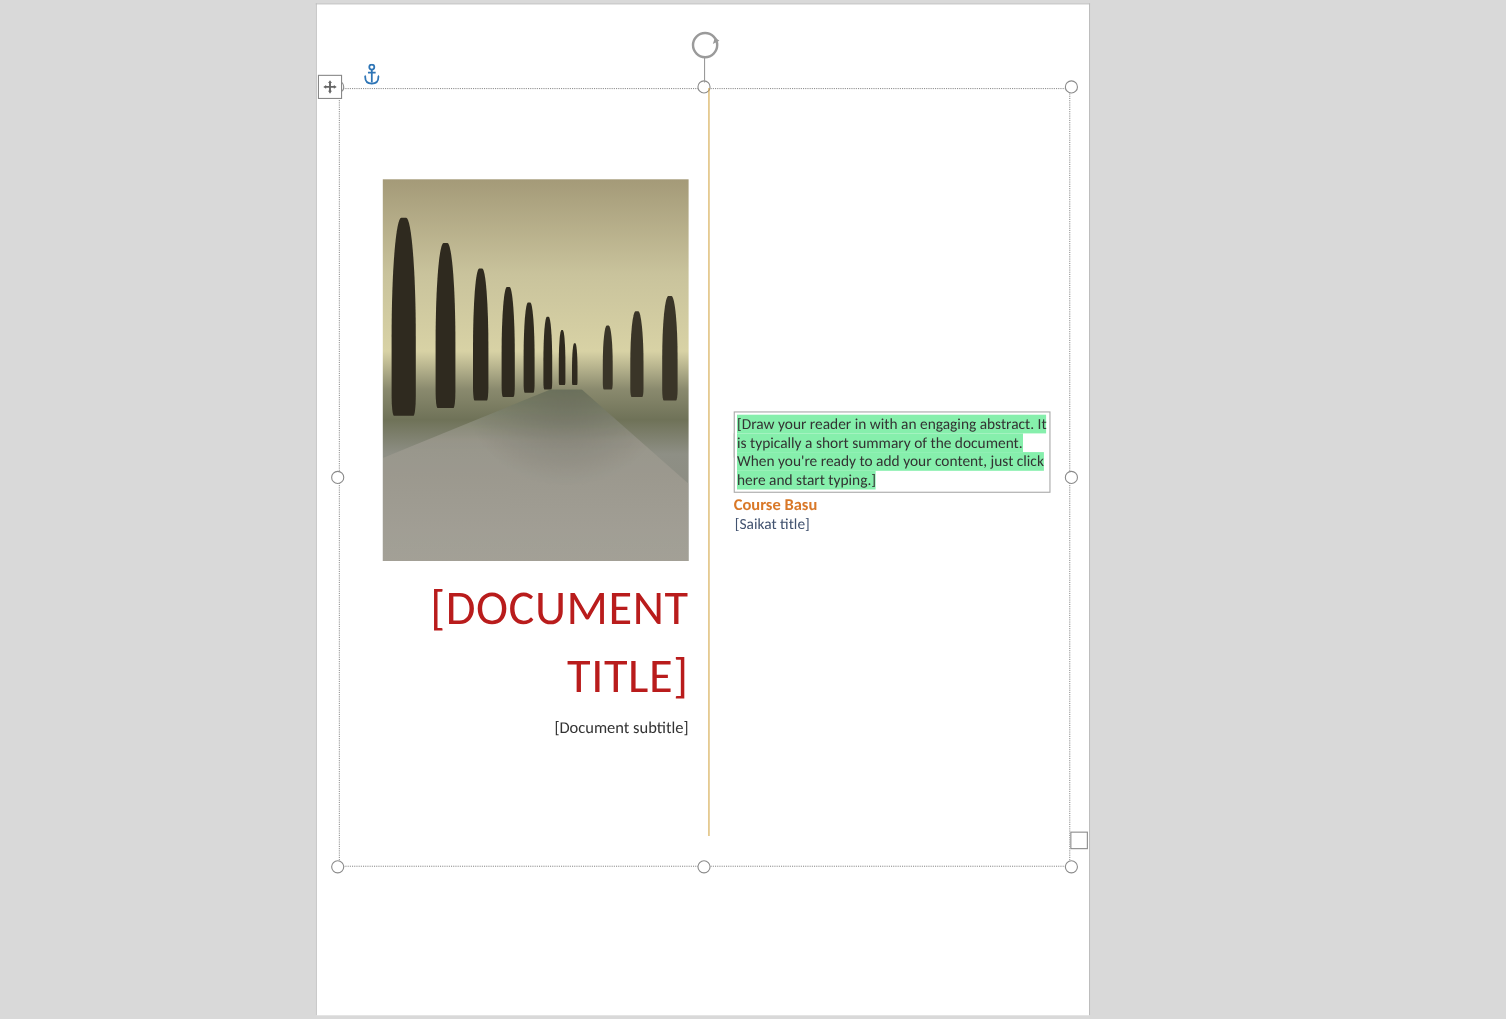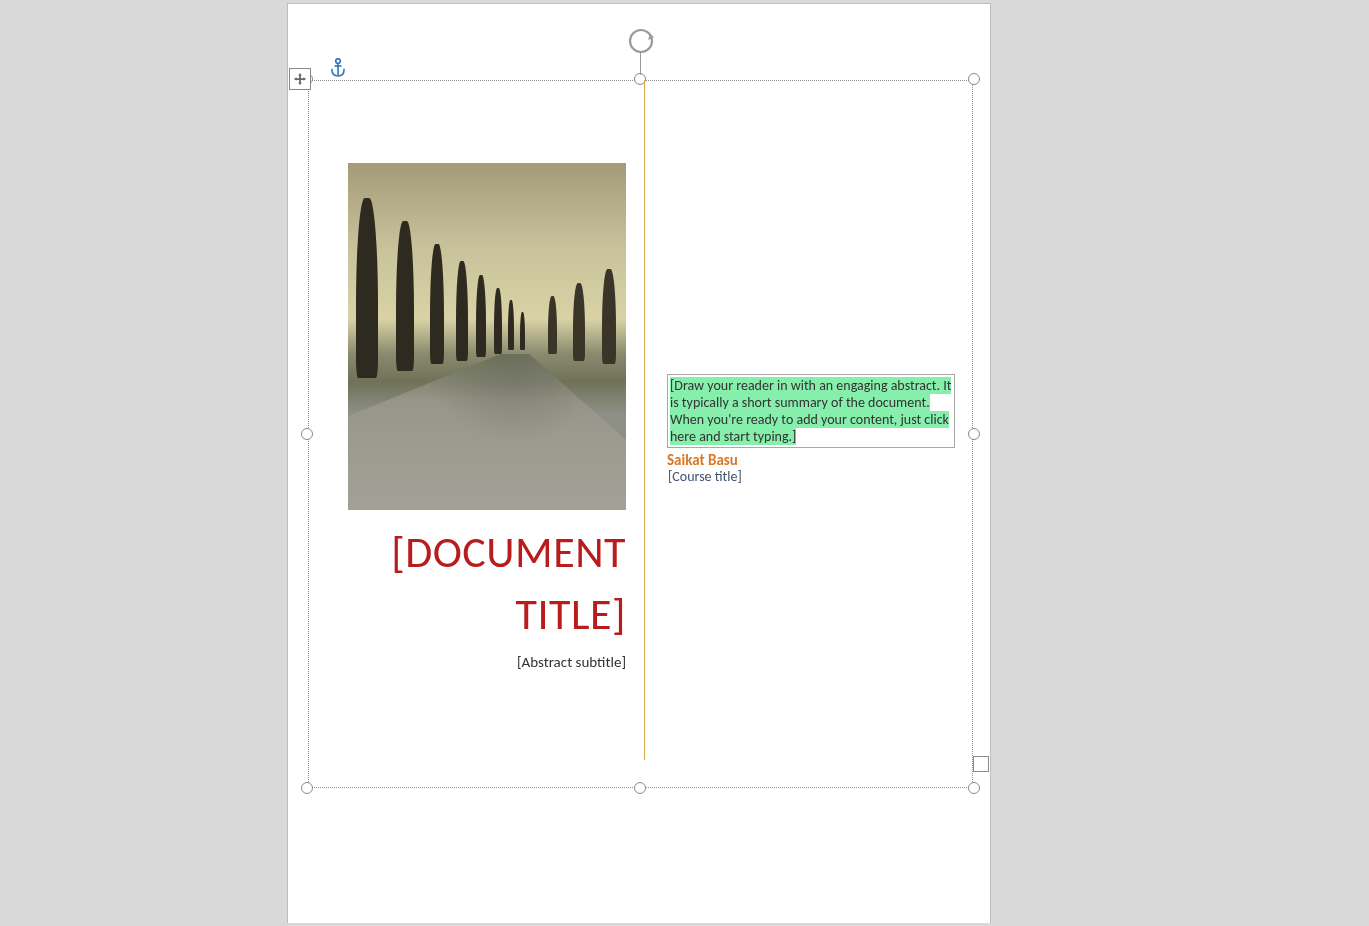--- a/index.html
+++ b/index.html
@@ -334,33 +334,33 @@
     <div class="tree t6"></div>
   <div class="tree t7"></div>
     <div class="tree t8"></div>
     <div class="tree t9"></div>
   <div class="tree t10"></div>
     <div class="tree t11"></div>
 </div>
 
 <div class="doc-title">[DOCUMENT TITLE]</div>
 
-<div class="doc-subtitle">[Abstract subtitle]</div>
+<div class="doc-subtitle">[Document subtitle]</div>
 
 <div class="cc-tag">
   <div class="cc-grip">
     <span></span>
       <span></span>
       <span></span>
   </div>
   <div class="cc-label">Abstract</div>
   <div class="cc-caret"></div>
 </div>
 
 <div class="abstract-box">
   <div class="abstract-text">
     <span class="highlight">[Draw your reader in with an engaging abstract. It is typically a short summary of the document. When you're ready to add your content, just click here and start typing.]</span>
   </div>
 </div>
 
-<div class="author-name">Saikat Basu</div>
-
-<div class="course-title">[Course title]</div>
+<div class="author-name">Course Basu</div>
+
+<div class="course-title">[Saikat title]</div>
 
 </body></html>

